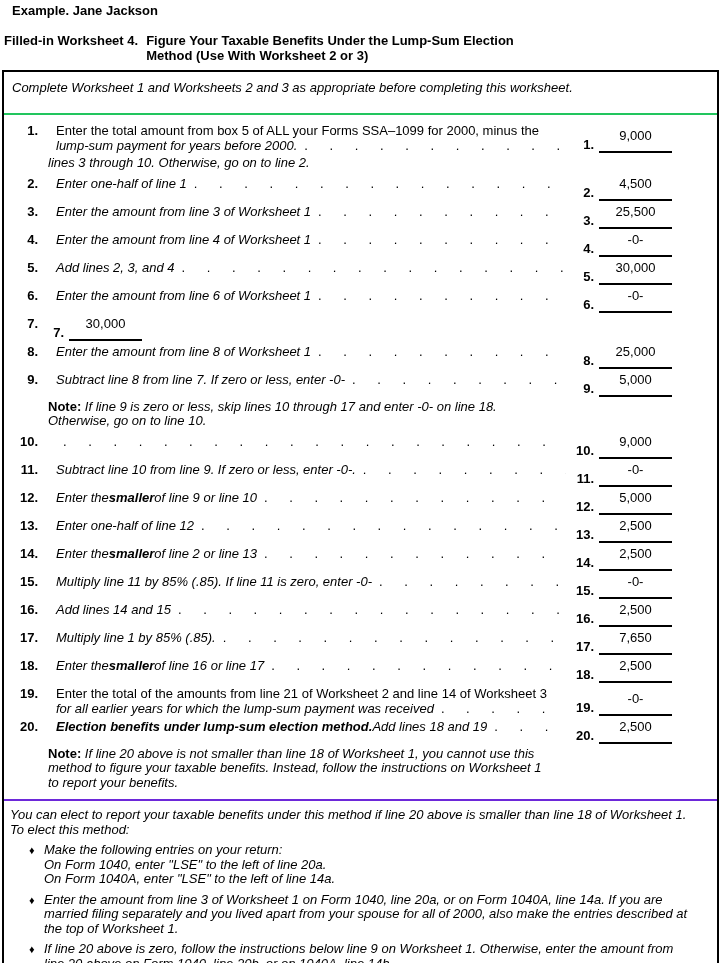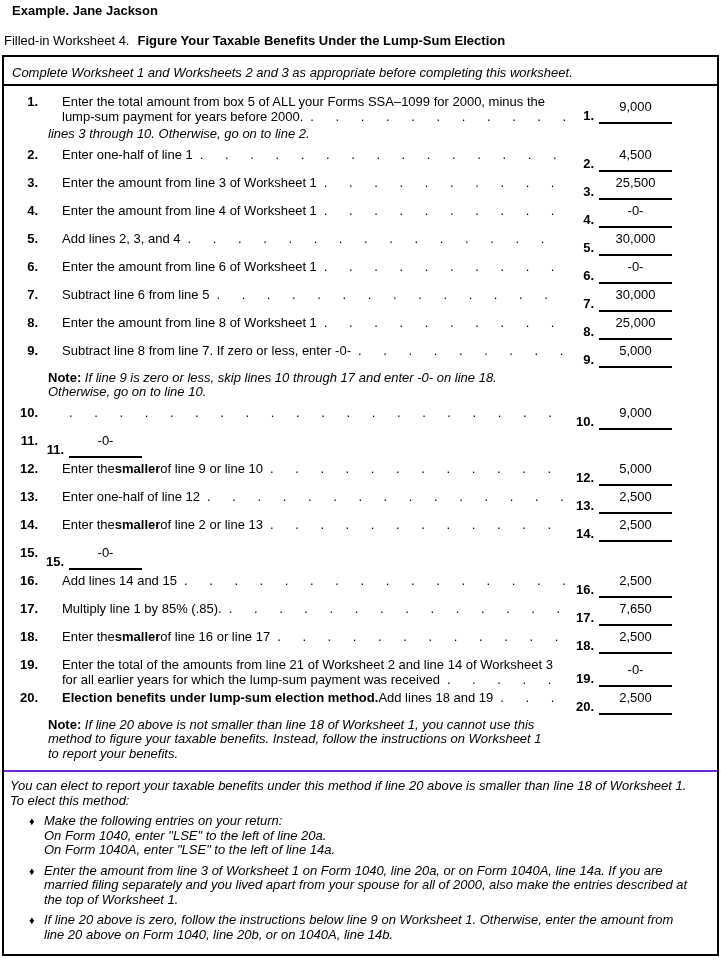--- a/index.html
+++ b/index.html
@@ -5,32 +5,32 @@
   html,body{margin:0;padding:0;}
   body{
     width:721px;height:963px;overflow:hidden;
     background:#ffffff;color:#000000;
     font-family:"Liberation Sans",sans-serif;
     font-size:13px;
   }
   .page{padding-top:3px;}
   .example{font-weight:bold;margin-left:12px;line-height:15px;}
   .title-row{display:flex;margin:15px 0 0 4px;}
-  .ws-label{white-space:nowrap;line-height:15px;}
+  .ws-label{white-space:nowrap;line-height:15px;font-weight:bold;}
   .ws-title{font-weight:bold;margin-left:8px;display:flex;flex-direction:column;}
   .ws-title .tl{line-height:15px;white-space:nowrap;}
   .box{margin:7px 2px 0 2px;border:2px solid #000;}
-  .box-header{font-style:italic;padding:8px 8px 4px 8px;border-bottom:2px solid #000000;line-height:15px;}
+  .box-header{font-style:italic;padding:8px 8px 18px 8px;border-bottom:2px solid #22c55e;line-height:15px;}
   .rows{padding:8px 45px 4px 6px;}
   .row{display:flex;align-items:flex-end;margin-bottom:3px;}
   .num{width:28px;text-align:right;font-weight:bold;flex:none;align-self:flex-start;line-height:15px;}
-  .content{flex:1;min-width:0;margin-left:24px;align-self:flex-start;}
+  .content{flex:1;min-width:0;margin-left:18px;align-self:flex-start;}
   .tline{line-height:15px;white-space:nowrap;}
   .tline.lead{display:flex;align-items:baseline;}
-  .tline.lead .seg{flex:none;}
+  .tline.lead .seg{flex:none;font-style:italic;}
   .leader{flex:1 1 auto;min-width:10px;overflow:hidden;white-space:nowrap;margin-left:7px;margin-right:2px;}
   .leader::before{
     content:". . . . . . . . . . . . . . . . . . . . . . . . . . . . . . . . . . . . . . . . . . . . . . . . . . . . . . . . . . . . . . . . . . . . . .";
     letter-spacing:9px;
   }
   .amt{flex:none;width:102px;display:flex;align-items:flex-end;margin-left:2px;}
   .amt-num{font-weight:bold;width:24px;text-align:right;margin-right:5px;margin-bottom:1px;line-height:15px;flex:none;}
   .amt-val{flex:1;text-align:center;border-bottom:2.5px solid #000;line-height:15px;padding-bottom:8px;}
   .note{margin:1px 0 5px 38px;}
   .note .tline{line-height:14.5px;}
@@ -45,20 +45,21 @@
 </style>
 </head>
 <body>
 
 <div class="page">
   <div class="example">Example. Jane Jackson</div>
   <div class="title-row">
     <span class="ws-label">Filled-in Worksheet 4.</span>
     <span class="ws-title">
       <span class="tl">Figure Your Taxable Benefits Under the Lump-Sum Election</span>
+      <span class="tl">Method (Use With Worksheet 2 or 3)</span>
     </span>
   </div>
 
   <div class="box">
     <div class="box-header">Complete Worksheet 1 and Worksheets 2 and 3 as appropriate before completing this worksheet.</div>
     <div class="rows">
         <div class="row">
           <div class="num">1.</div>
           <div class="content">
             <div class="tline"><span class="seg">Enter the total amount from box 5 of ALL your Forms SSA–1099 for 2000, minus the</span></div>
@@ -135,26 +136,20 @@
               <span class="leader"></span>
             </div>
           </div>
           <div class="amt">
             <span class="amt-num">6.</span>
             <span class="amt-val">-0-</span>
           </div>
         </div>
         <div class="row">
           <div class="num">7.</div>
-          <div class="content">
-            <div class="tline lead">
-              <span class="seg">Subtract line 6 from line 5</span>
-              <span class="leader"></span>
-            </div>
-          </div>
           <div class="amt">
             <span class="amt-num">7.</span>
             <span class="amt-val">30,000</span>
           </div>
         </div>
         <div class="row">
           <div class="num">8.</div>
           <div class="content">
             <div class="tline lead">
               <span class="seg">Enter the amount from line 8 of Worksheet 1</span>
@@ -190,20 +185,26 @@
               <span class="leader"></span>
             </div>
           </div>
           <div class="amt">
             <span class="amt-num">10.</span>
             <span class="amt-val">9,000</span>
           </div>
         </div>
         <div class="row">
           <div class="num">11.</div>
+          <div class="content">
+            <div class="tline lead">
+              <span class="seg">Subtract line 10 from line 9. If zero or less, enter -0-.</span>
+              <span class="leader"></span>
+            </div>
+          </div>
           <div class="amt">
             <span class="amt-num">11.</span>
             <span class="amt-val">-0-</span>
           </div>
         </div>
         <div class="row">
           <div class="num">12.</div>
           <div class="content">
             <div class="tline lead">
               <span class="seg">Enter the </span>
@@ -240,20 +241,26 @@
               <span class="leader"></span>
             </div>
           </div>
           <div class="amt">
             <span class="amt-num">14.</span>
             <span class="amt-val">2,500</span>
           </div>
         </div>
         <div class="row">
           <div class="num">15.</div>
+          <div class="content">
+            <div class="tline lead">
+              <span class="seg">Multiply line 11 by 85% (.85). If line 11 is zero, enter -0-</span>
+              <span class="leader"></span>
+            </div>
+          </div>
           <div class="amt">
             <span class="amt-num">15.</span>
             <span class="amt-val">-0-</span>
           </div>
         </div>
         <div class="row">
           <div class="num">16.</div>
           <div class="content">
             <div class="tline lead">
               <span class="seg">Add lines 14 and 15</span>

